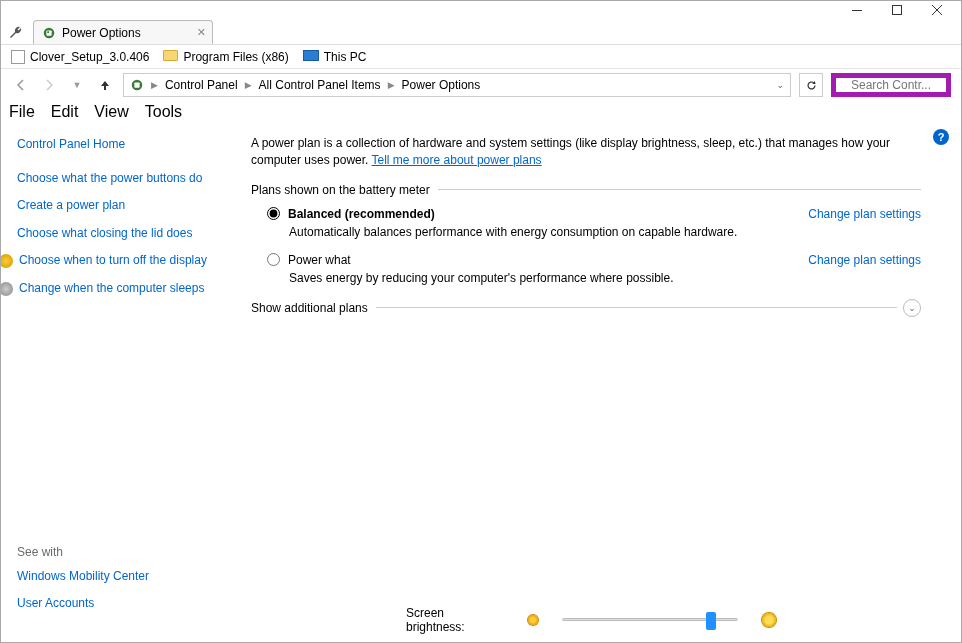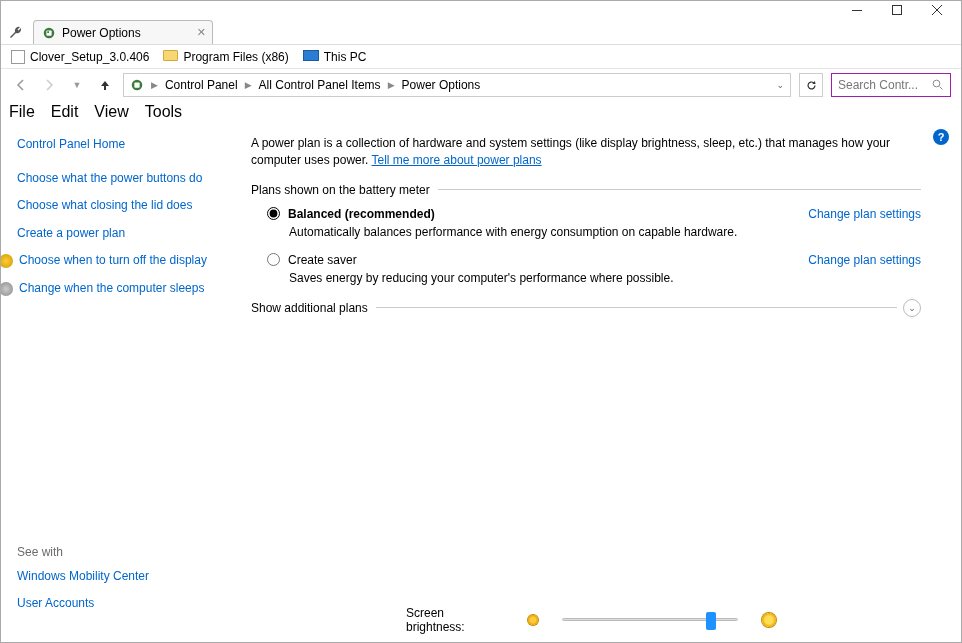--- a/index.html
+++ b/index.html
@@ -24,21 +24,21 @@
 
 
 .addrrow { height: 32px; display: flex; align-items: center; padding: 0 10px; gap: 8px; }
 .navarrow { width: 20px; height: 20px; display: flex; align-items: center; justify-content: center; color: #888; }
 .navarrow.enabled { color: #333; }
 .addrbox { flex: 1; height: 24px; border: 1px solid #ccc; display: flex; align-items: center; padding: 0 6px; gap: 4px; font-size: 12px; }
 .addrbox .crumb { color: #000; cursor: pointer; }
 .addrbox .sep { color: #888; margin: 0 3px; font-size: 9px; }
 .addrbox .dropdown-v { margin-left: auto; color: #666; font-size: 9px; }
 .refreshbtn { width: 24px; height: 24px; border: 1px solid #ccc; display: flex; align-items: center; justify-content: center; color: #333; }
-.searchbox { width: 120px; height: 24px; border: 1px solid #a21caf; display: flex; align-items: center; padding: 0 6px; color: #777; font-size: 12px; justify-content: space-between; }
+.searchbox { width: 120px; height: 24px; border: 5px solid #a21caf; display: flex; align-items: center; padding: 0 6px; color: #777; font-size: 12px; justify-content: space-between; flex-direction: column; }
 
 
 .menubar { height: 22px; display: flex; align-items: center; padding: 0 8px; gap: 16px; font-size: 16px; }
 .menubar span { cursor: pointer; }
 
 
 .content { display: flex; height: calc(643px - 18px - 26px - 24px - 32px - 22px - 2px); position: relative; }
 .sidebar { width: 220px; padding: 14px 12px 8px 16px; display: flex; flex-direction: column; }
 .sidebar a { color: #0066cc; text-decoration: none; display: block; margin-bottom: 12px; line-height: 1.3; cursor: pointer; }
 .sidebar .withicon { display: flex; align-items: flex-start; gap: 6px; margin-left: -18px; }
@@ -177,22 +177,22 @@
   <span>Edit</span>
   <span>View</span>
   <span>Tools</span>
 </div>
 
 <div class="content">
   <div class="sidebar">
     <a>Control Panel Home</a>
     <div style="height:6px"></div>
     <a>Choose what the power buttons do</a>
+    <a>Create a power plan</a>
     <a>Choose what closing the lid does</a>
-    <a>Create a power plan</a>
     <div class="withicon">
       <span class="sideicon" style="background:radial-gradient(circle,#fc3,#c90);"></span>
       <a style="margin-bottom:12px;">Choose when to turn off the display</a>
     </div>
     <div class="withicon">
       <span class="sideicon" style="background:radial-gradient(circle,#ccc,#888);"></span>
       <a>Change when the computer sleeps</a>
     </div>
     <div class="seealso-block">
       <div class="heading">See with</div>
@@ -220,21 +220,21 @@
         </label>
         <span class="changelink">Change plan settings</span>
       </div>
       <div class="desc">Automatically balances performance with energy consumption on capable hardware.</div>
     </div>
 
     <div class="plan">
       <div class="planhead">
         <label>
           <input type="radio" name="plan" style="">
-          <span class="pname" style="font-weight:normal;">Create saver</span>
+          <span class="pname" style="font-weight:normal;">Power what</span>
         </label>
         <span class="changelink">Change plan settings</span>
       </div>
       <div class="desc">Saves energy by reducing your computer's performance where possible.</div>
     </div>
 
     <div class="groupline">
       <span class="gl-label">Show additional plans</span>
       <span class="gl-rule"></span>
       <span class="expandbtn">⌄</span>

